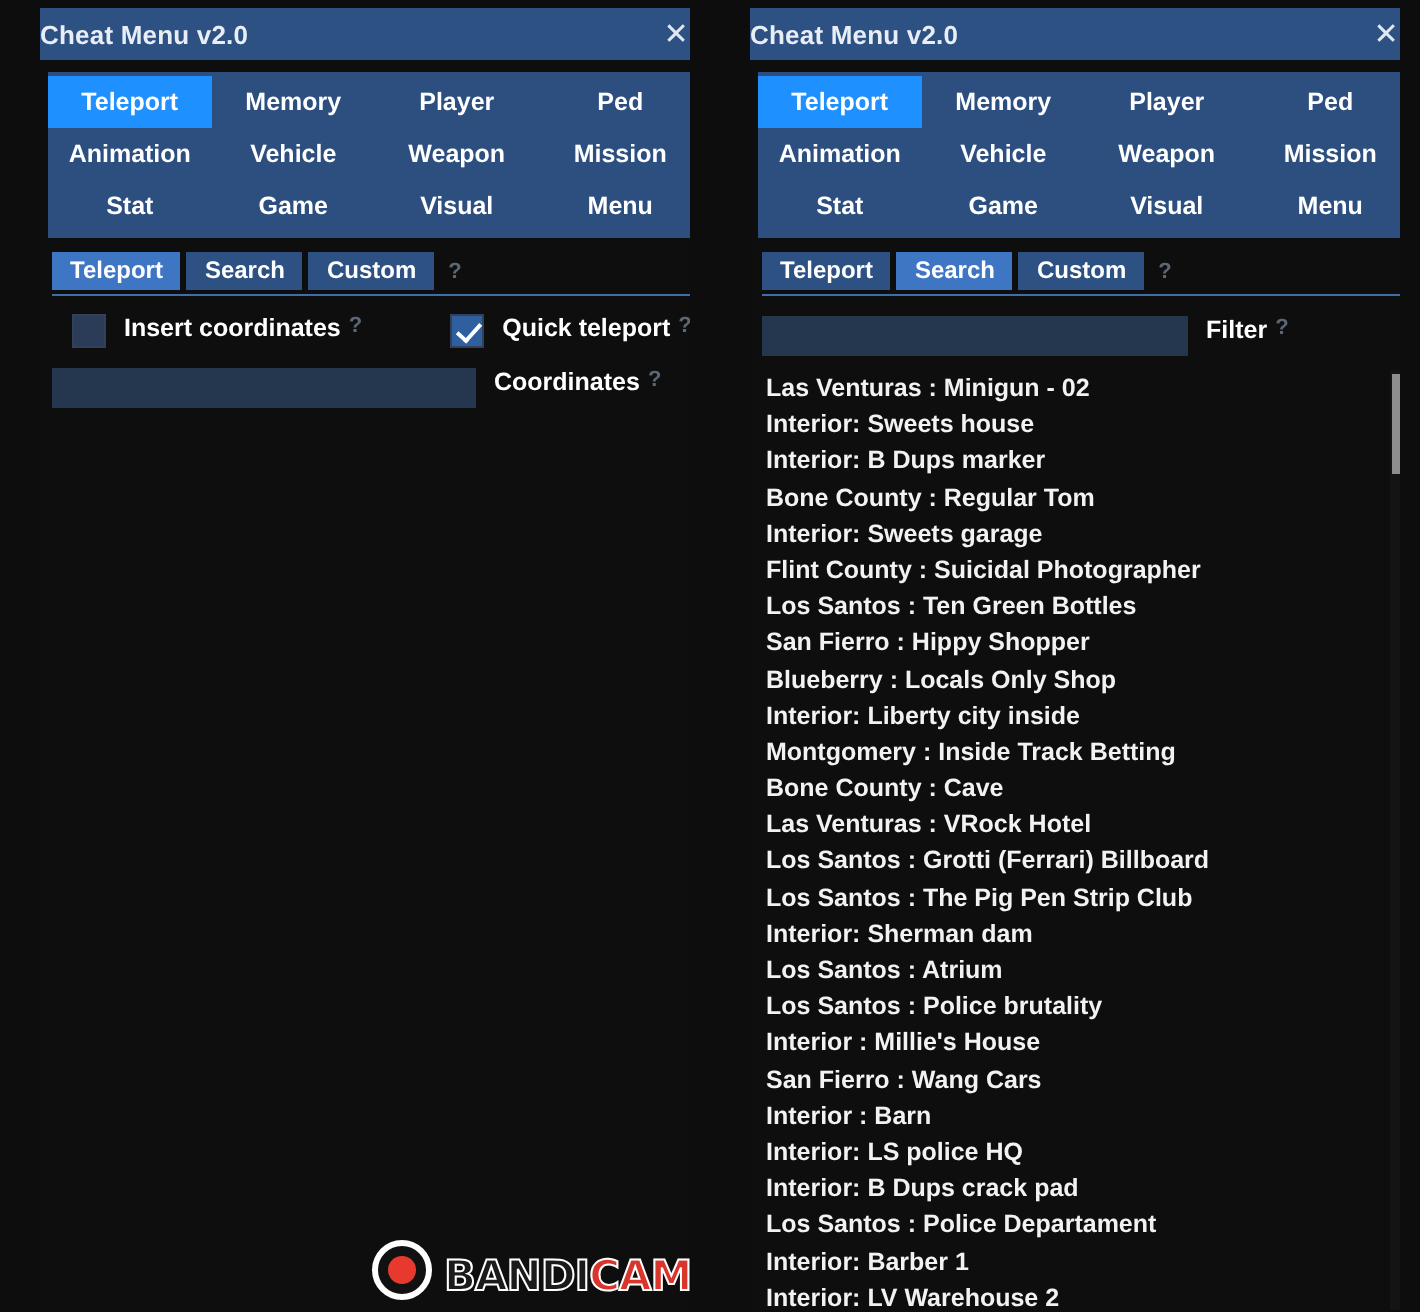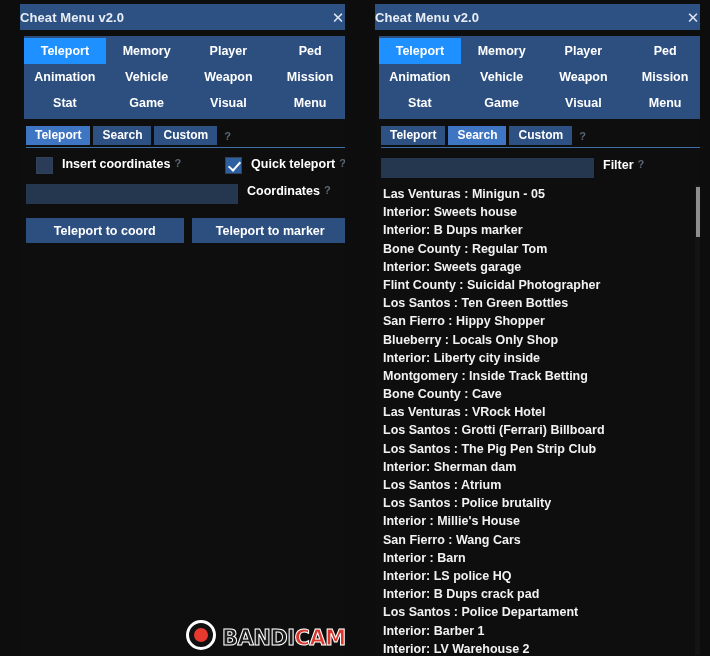--- a/index.html
+++ b/index.html
@@ -301,24 +301,20 @@
         <span class="chklabel">Quick teleport</span>
         <span class="qmark">?</span>
       </div>
 
       <div class="inputrow">
         <input class="textinput ti-coords" type="text" value="" style="">
         <span class="inplabel">Coordinates</span>
         <span class="qmark">?</span>
       </div>
 
-      <div class="btnrow">
-        <button class="actbtn">Teleport to coord</button>
-        <button class="actbtn">Teleport to marker</button>
-      </div>
 
     </div>
 
     <div class="bandicam bc-left">
       <span class="bc-dot">
           <i></i>
         </span>
       <span class="bc-text"><span class="bc-band">BANDI</span><span class="bc-cam">CAM</span></span>
     </div>
   </div>
@@ -356,21 +352,21 @@
       </div>
 
       <div class="inputrow">
         <input class="textinput ti-filter" type="text" value="" style="">
         <span class="inplabel">Filter</span>
         <span class="qmark">?</span>
       </div>
 
       <div class="listwrap">
         <div id="location-list-body">
-            <div class="listitem">Las Venturas : Minigun - 05</div>
+            <div class="listitem">Las Venturas : Minigun - 02</div>
             <div class="listitem">Interior: Sweets house</div>
             <div class="listitem">Interior: B Dups marker</div>
             <div class="listitem">Bone County : Regular Tom</div>
             <div class="listitem">Interior: Sweets garage</div>
             <div class="listitem">Flint County : Suicidal Photographer</div>
             <div class="listitem">Los Santos : Ten Green Bottles</div>
             <div class="listitem">San Fierro : Hippy Shopper</div>
             <div class="listitem">Blueberry : Locals Only Shop</div>
             <div class="listitem">Interior: Liberty city inside</div>
             <div class="listitem">Montgomery : Inside Track Betting</div>

